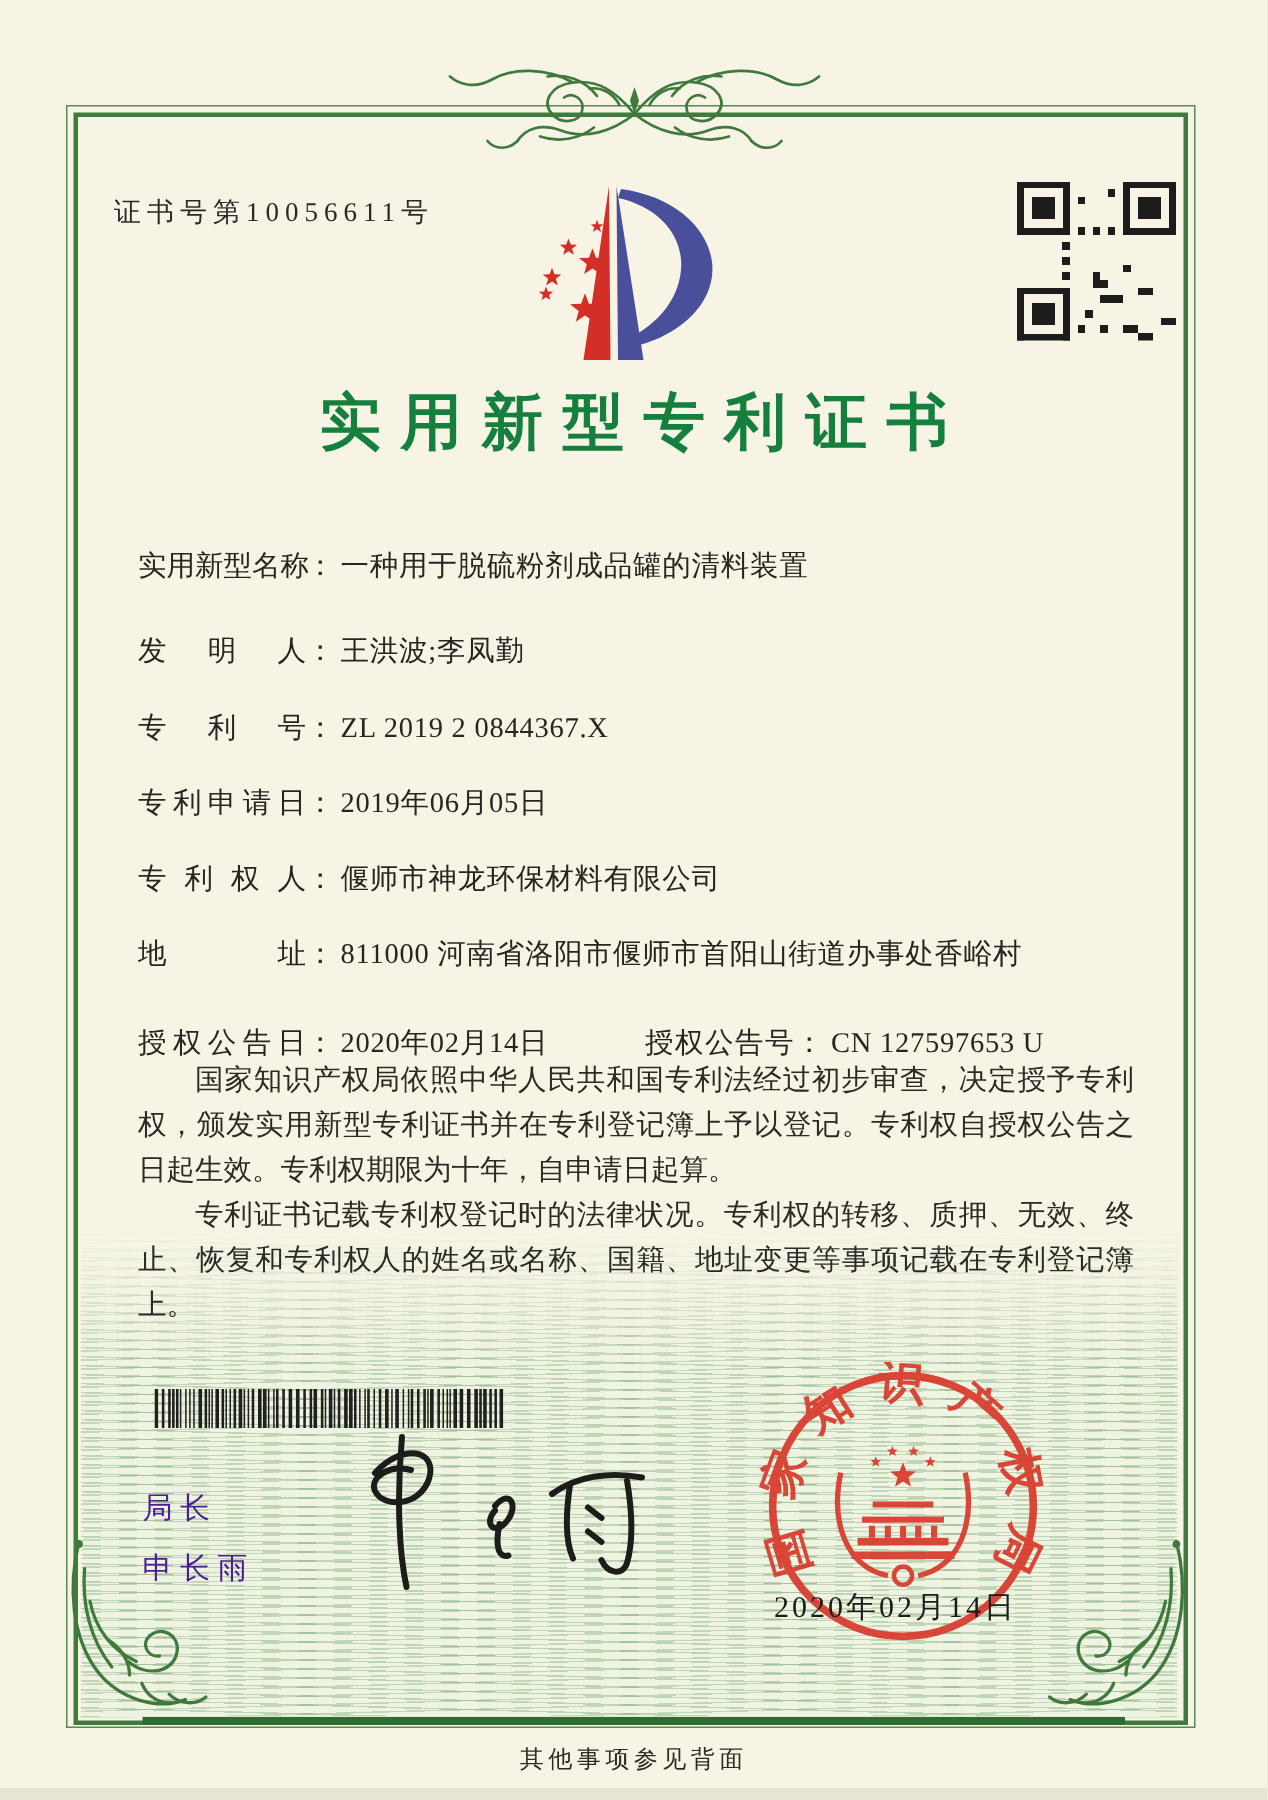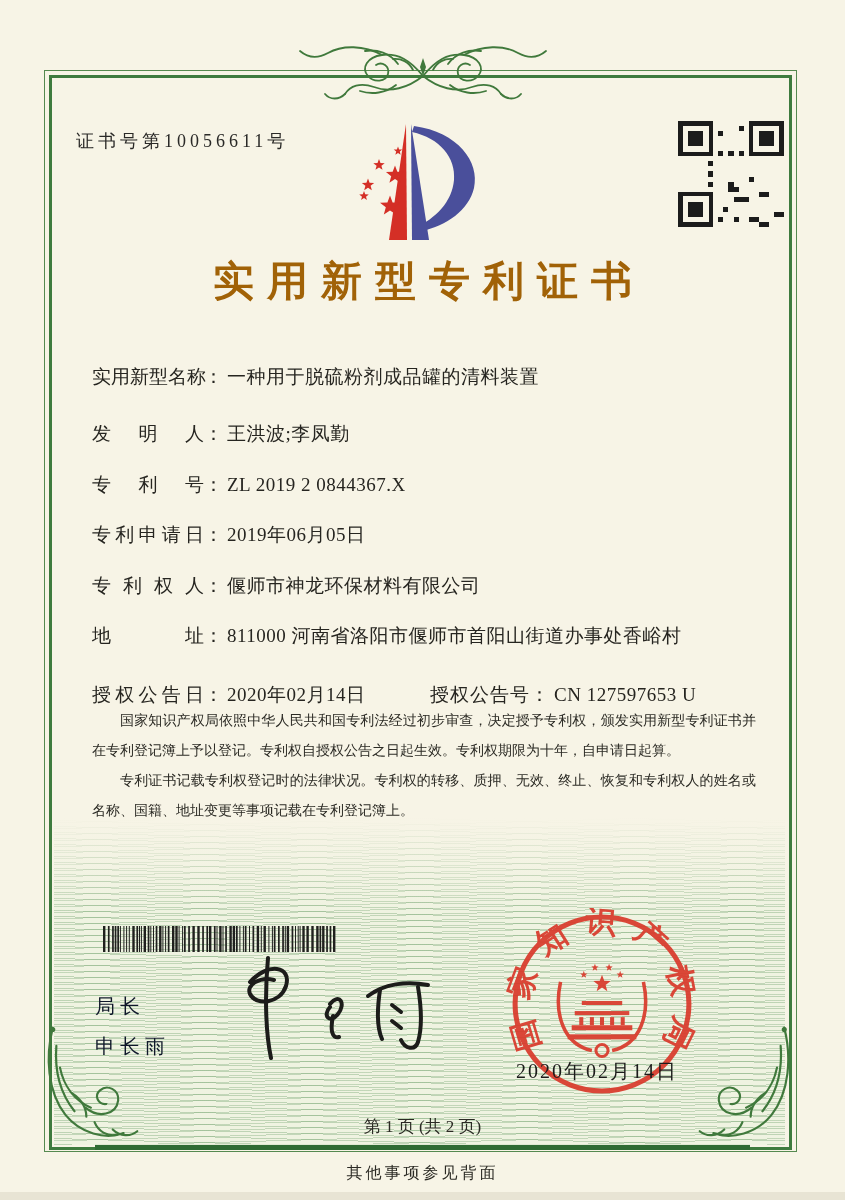--- a/index.html
+++ b/index.html
@@ -25,34 +25,34 @@
     background:linear-gradient(180deg,#dfe9d2 0 1px,#2f6b33 1px 100%); }
   .ornament { position:absolute; pointer-events:none; }
   .orn-top { left:298px; top:40px; }
   .orn-bl { left:40px; top:1016px; }
   .orn-br { left:697px; top:1016px; }
   
   .cert-no { position:absolute; left:76px; top:129px; font-size:18px; letter-spacing:4px; color:#2a2927; }
   .logo { position:absolute; left:328px; top:118px; }
   .qr { position:absolute; left:678px; top:121px; width:106px; height:106px; }
   .title { position:absolute; left:0; right:0; top:254px; text-align:center;
-    font-size:41px; font-weight:bold; letter-spacing:13px; text-indent:13px; color:#a16207; }
+    font-size:41px; font-weight:bold; letter-spacing:13px; text-indent:13px; color:#15803d; }
   
   .frow { position:absolute; left:92px; font-size:19px; white-space:nowrap; color:#262520; }
   .flabel { display:inline-block; width:112px; text-align:justify; text-align-last:justify; vertical-align:top; }
   .fcolon { display:inline-block; }
   .fvalue { display:inline-block; margin-left:4px; letter-spacing:0.5px; }
   .grant-pair { position:absolute; left:338px; top:0; letter-spacing:1px; }
   
   .body-text { position:absolute; left:92px; top:706px; width:664px;
-    font-size:14px; line-height:30px; text-align:justify; color:#2b2a24; }
+    font-size:19px; line-height:30px; text-align:justify; color:#2b2a24; }
   .body-text p { margin:0; text-indent:2em; }
   
   .barcode { position:absolute; left:103px; top:926px; width:233px; height:26px; }
-  .signer { position:absolute; left:95px; top:994px; font-size:20px; letter-spacing:5px; color:#0f172a; }
+  .signer { position:absolute; left:95px; top:994px; font-size:20px; letter-spacing:5px; color:#4c1d95; }
   .signer div { line-height:24px; }
   .signer .name { margin-top:16px; }
   .signature { position:absolute; left:220px; top:950px; }
   .seal { position:absolute; left:506px; top:908px; opacity:.93; }
   .seal-date { position:absolute; left:516px; top:1058px; font-size:20px; letter-spacing:2px; color:#1b1b1a; }
   .page-num { position:absolute; left:0; right:0; top:1115px; text-align:center; font-size:17px; color:#2b2a24; }
   .back-note { position:absolute; left:0; right:0; top:1163px; text-align:center;
     font-size:16px; letter-spacing:3px; color:#2b2a24; }
 </style>
 </head>
@@ -320,16 +320,15 @@
         <rect x="8" y="9" width="4" height="8"></rect>
         <rect x="18.5" y="9" width="4" height="8"></rect>
         <rect x="-30" y="17" width="60" height="5"></rect>
         <rect x="-34" y="26" width="68" height="5"></rect>
       </g>
     </g>
   </svg>
 
   <div class="seal-date">2020年02月14日</div>
 
-  <div class="page-num">第 1 页 (共 2 页)</div>
   <div class="back-note">其他事项参见背面</div>
 
 </div>
 
 </body></html>

